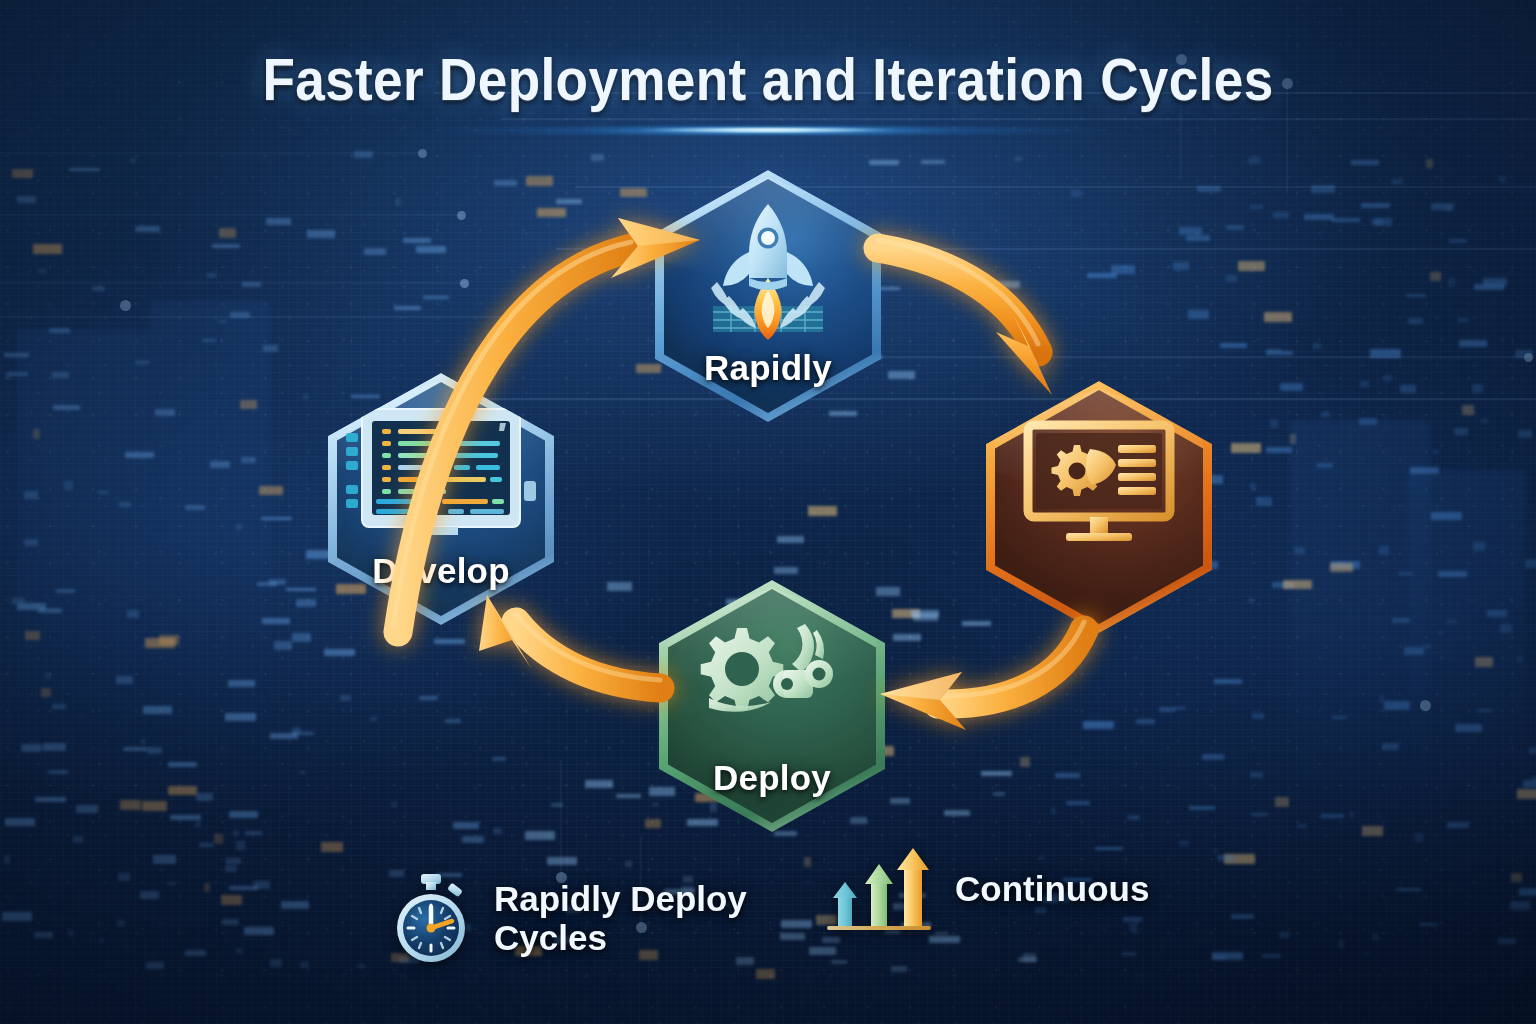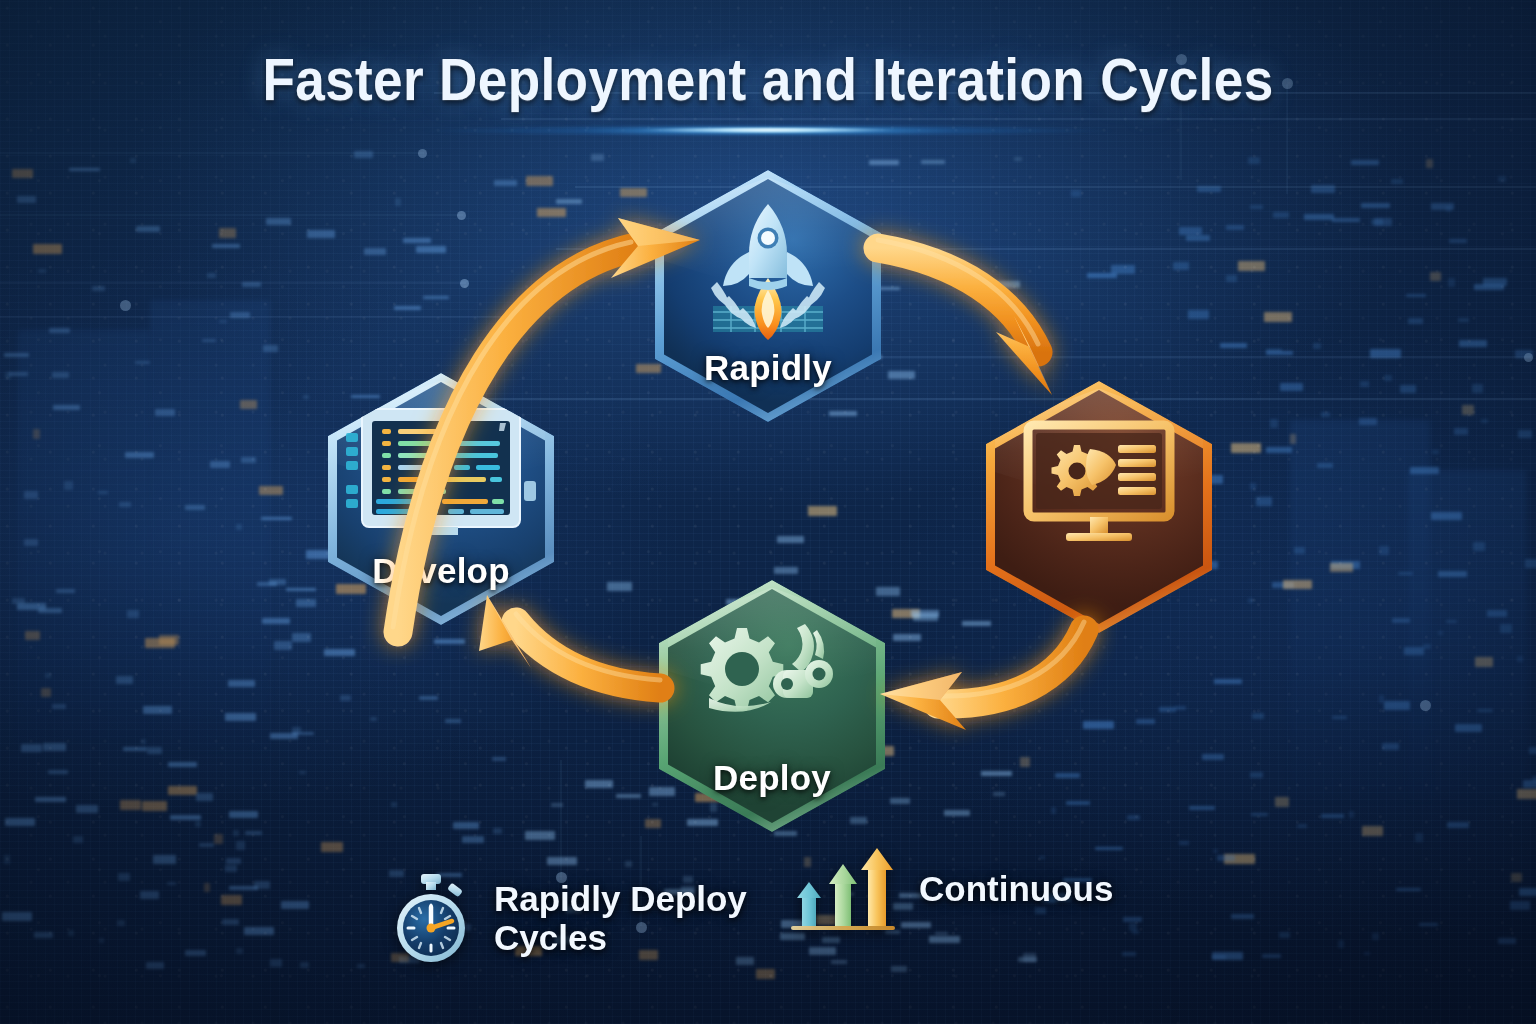--- a/index.html
+++ b/index.html
@@ -105,21 +105,21 @@
   .improve .hex-inner {background:radial-gradient(ellipse 80% 70% at 58% 24%, #3d7a5e 0%, #2f6350 46%, #27523f 78%, #1f4334 100%);}
   .improve .hex-shadow{background:rgba(70,170,110,.40);}
 
   .develop .hex-outer {background:linear-gradient(160deg,#f3fbff 0%,#bfe2f7 22%,#81b5dd 52%,#5b8fc0 78%,#aed7f1 100%);}
   .develop .hex-inner {background:radial-gradient(ellipse 80% 70% at 55% 25%, #2e69a3 0%, #1f4f86 46%, #18406e 78%, #143556 100%);}
   .develop .hex-shadow{background:rgba(110,180,240,.42);}
 
   
   .feature{position:absolute;display:flex;align-items:center;gap:20px;}
   #feature-rapid{left:388px;top:872px;}
-  #feature-continuous{left:789px;top:842px;}
+  #feature-continuous{left:825px;top:842px;}
   .feature-text{
     font-size:35px;font-weight:600;color:#f2f8ff;line-height:1.12;
     max-width:260px;
     text-shadow:0 2px 6px rgba(0,0,0,.8),0 0 16px rgba(0,0,0,.45);
   }
   .feature-icon{flex:0 0 auto;filter:drop-shadow(0 3px 7px rgba(0,0,0,.55));}
 </style>
 </head>
 <body>
 

